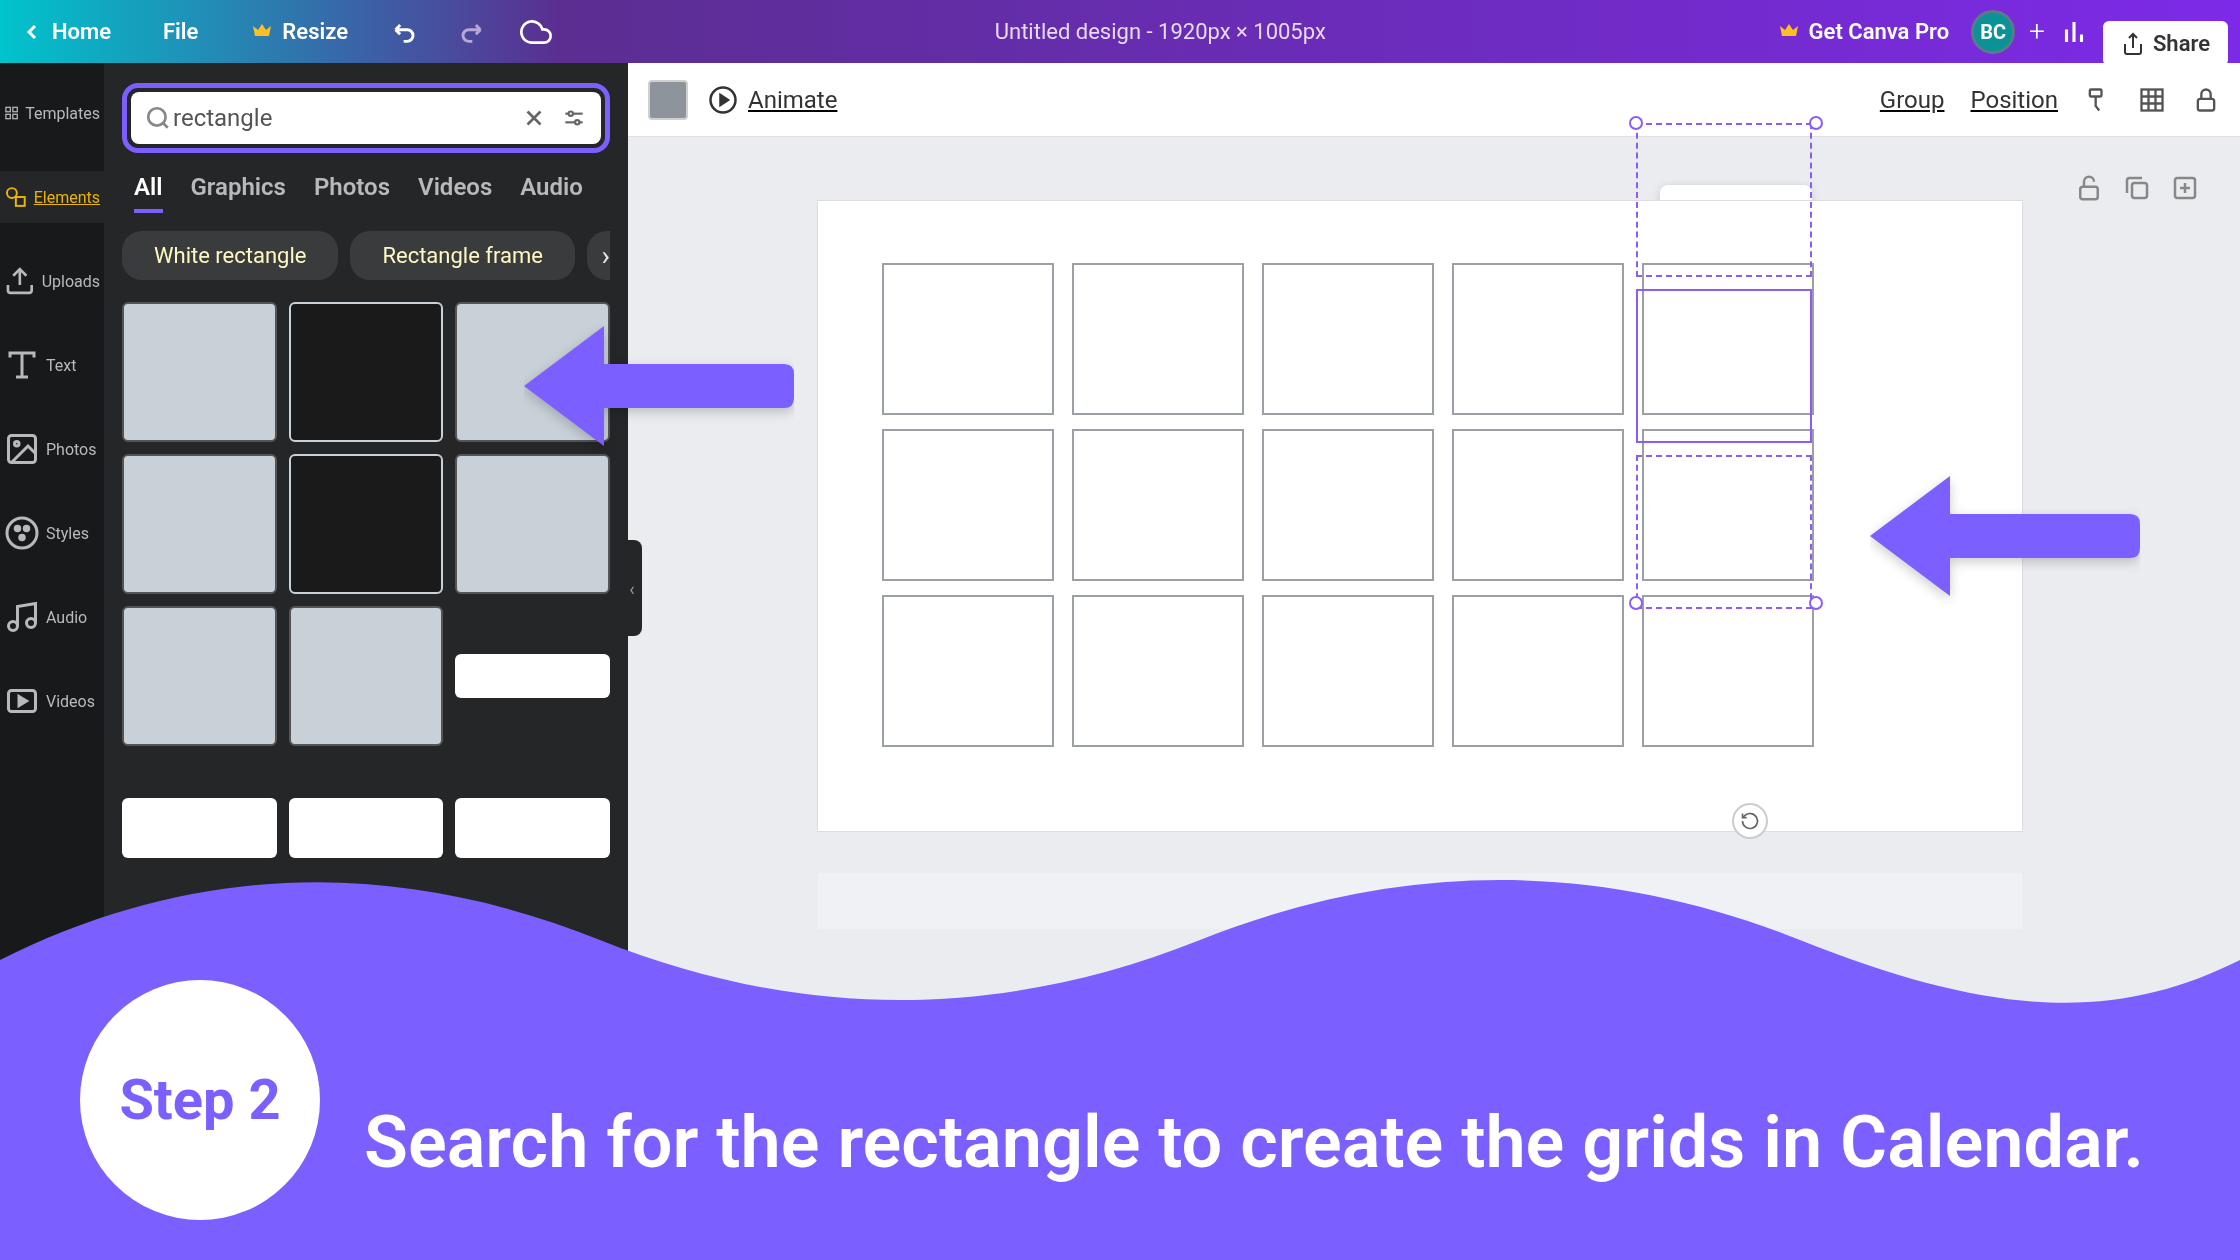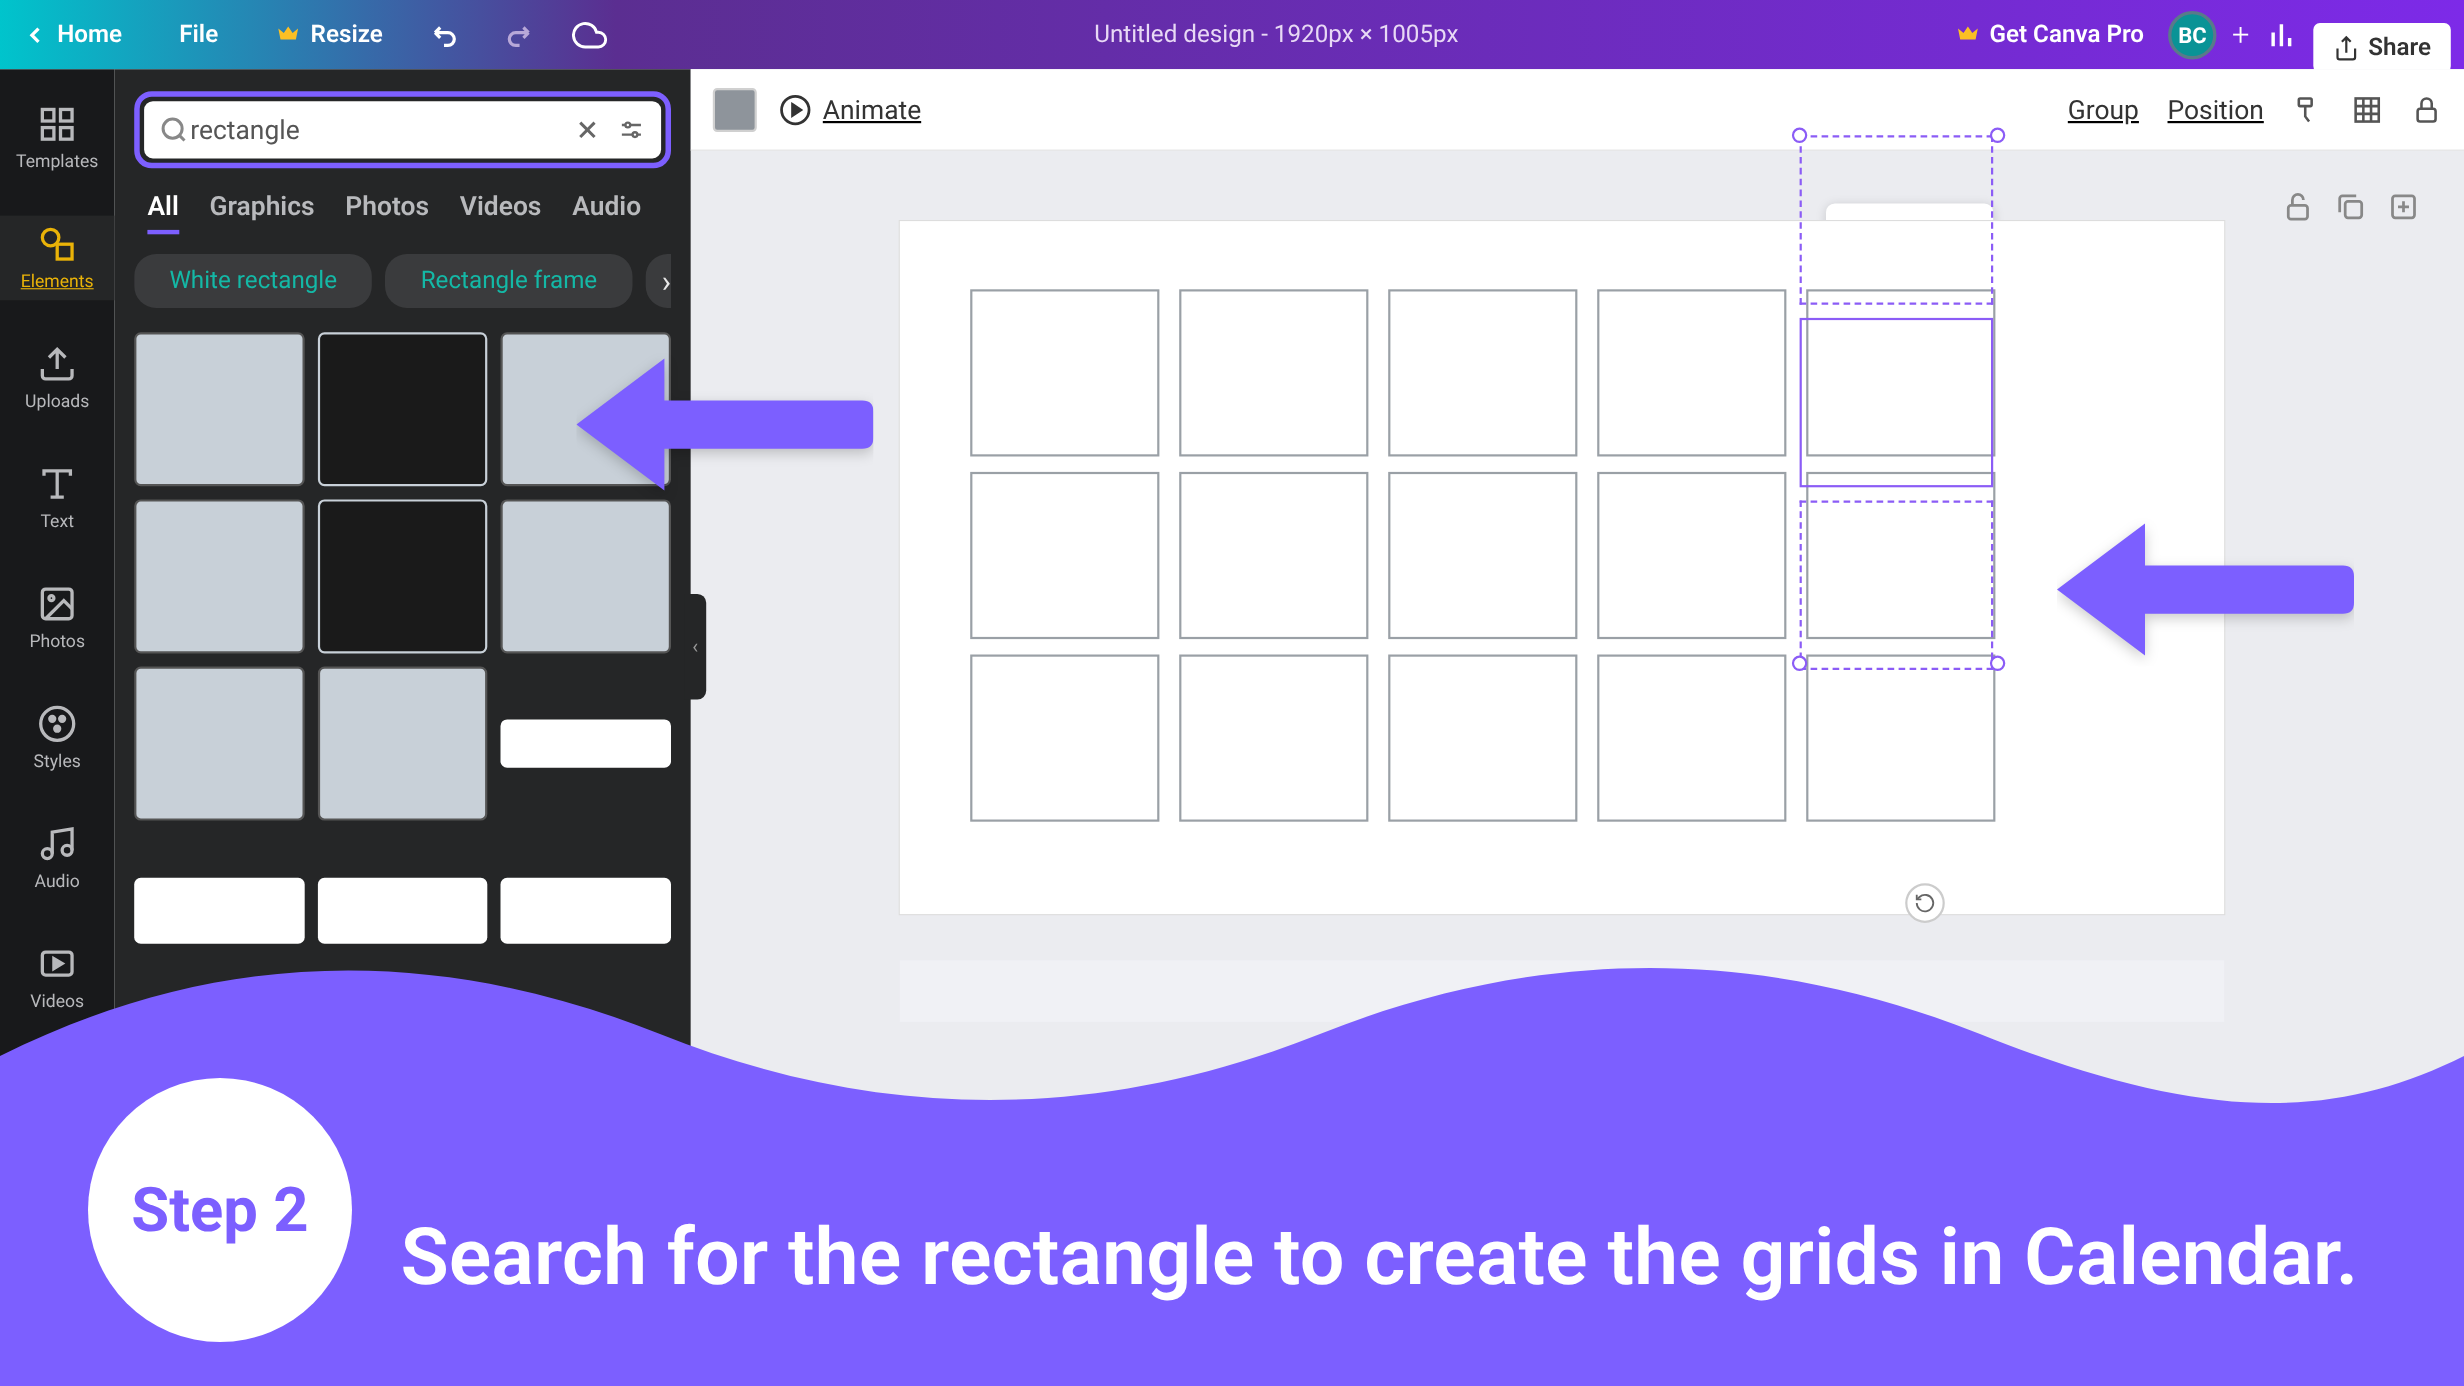--- a/index.html
+++ b/index.html
@@ -12,37 +12,37 @@
 .topbar-btn svg { width: 24px; height: 24px; }
 .crown { color: #fbbf24; }
 .topbar-center { flex: 1; text-align: center; font-size: 22px; color: #e8d9f5; }
 .topbar-right { display: flex; align-items: center; gap: 14px; }
 .avatar-badge { background: #0a9396; width: 44px; height: 44px; border-radius: 50%; display: flex; align-items: center; justify-content: center; font-weight: 700; font-size: 20px; border: 3px solid #5a7a8a; }
 .share-btn { background: #fff; color: #333; padding: 10px 18px; border-radius: 6px; font-weight: 600; font-size: 22px; display: flex; align-items: center; gap: 8px; margin-top: 24px; }
 .plus-icon { font-size: 28px; font-weight: 300; }
 
 
 .left-rail { position: absolute; left: 0; top: 63px; width: 104px; bottom: 0; background: #18191b; display: flex; flex-direction: column; align-items: center; padding-top: 24px; gap: 32px; }
-.rail-item { display: flex; flex-direction: column; align-items: center; gap: 6px; cursor: pointer; color: #b8b9bc; padding: 8px 4px; width: 100%; }
+.rail-item { display: flex; flex-direction: row; align-items: center; gap: 6px; cursor: pointer; color: #b8b9bc; padding: 8px 4px; width: 100%; }
 .rail-item.active { color: #eab308; background: #252627; text-decoration: underline; }
 .rail-item svg { width: 36px; height: 36px; }
 .rail-item span { font-size: 16px; }
 
 
 .side-panel { position: absolute; left: 104px; top: 63px; width: 524px; bottom: 0; background: #252627; padding: 20px 18px; }
 .search-wrap { background: #252627; border: 5px solid #7d5fff; border-radius: 16px; padding: 4px; margin-bottom: 20px; }
 .search-box { background: #fff; border-radius: 8px; display: flex; align-items: center; padding: 12px 14px; gap: 2px; }
 .search-box input { flex: 1; border: none; outline: none; font-size: 24px; color: #555; }
 .search-box svg { width: 26px; height: 26px; }
 .search-icons { display: flex; gap: 14px; }
 .tabs { display: flex; gap: 28px; padding: 0 12px; margin-bottom: 18px; }
 .tab { font-size: 24px; font-weight: 600; color: #b8b9bc; cursor: pointer; padding-bottom: 8px; }
 .tab.active { color: #fff; border-bottom: 4px solid #7d5fff; }
 .chips { display: flex; gap: 12px; margin-bottom: 22px; overflow: hidden; position: relative; }
-.chip { background: #3a3b3d; color: #14b8a6; padding: 12px 32px; border-radius: 20px; font-size: 22px; white-space: nowrap; cursor: pointer; }
+.chip { background: #3a3b3d; color: #fef9c3; padding: 12px 32px; border-radius: 20px; font-size: 22px; white-space: nowrap; cursor: pointer; }
 .chip-more { position: absolute; right: 0; top: 8px; color: #e8e8e8; font-size: 28px; }
 
 .results { display: grid; grid-template-columns: repeat(3, 1fr); gap: 12px; }
 .res-item { height: 140px; border-radius: 6px; cursor: pointer; }
 .res-light { background: #c8d0d8; border: 2px solid #555; }
 .res-dark { background: #1a1a1a; border: 2px solid #c8d0d8; }
 .res-white-slim { background: #fff; height: 44px; margin-top: 48px; }
 .res-white { background: #fff; height: 60px; margin-top: 40px; }
 
 

